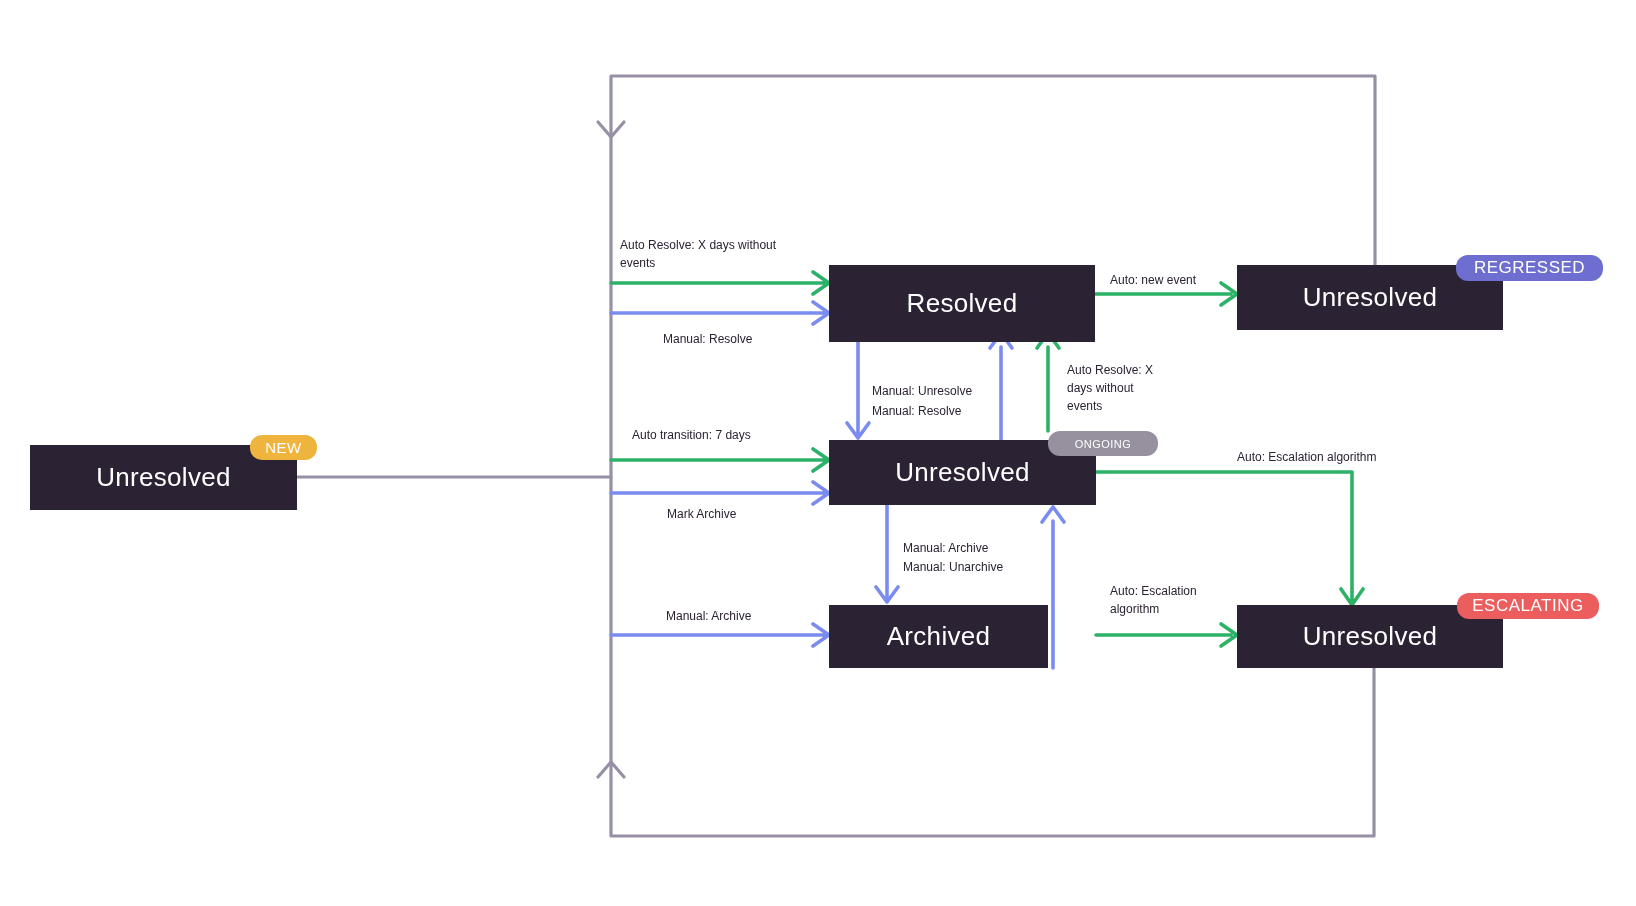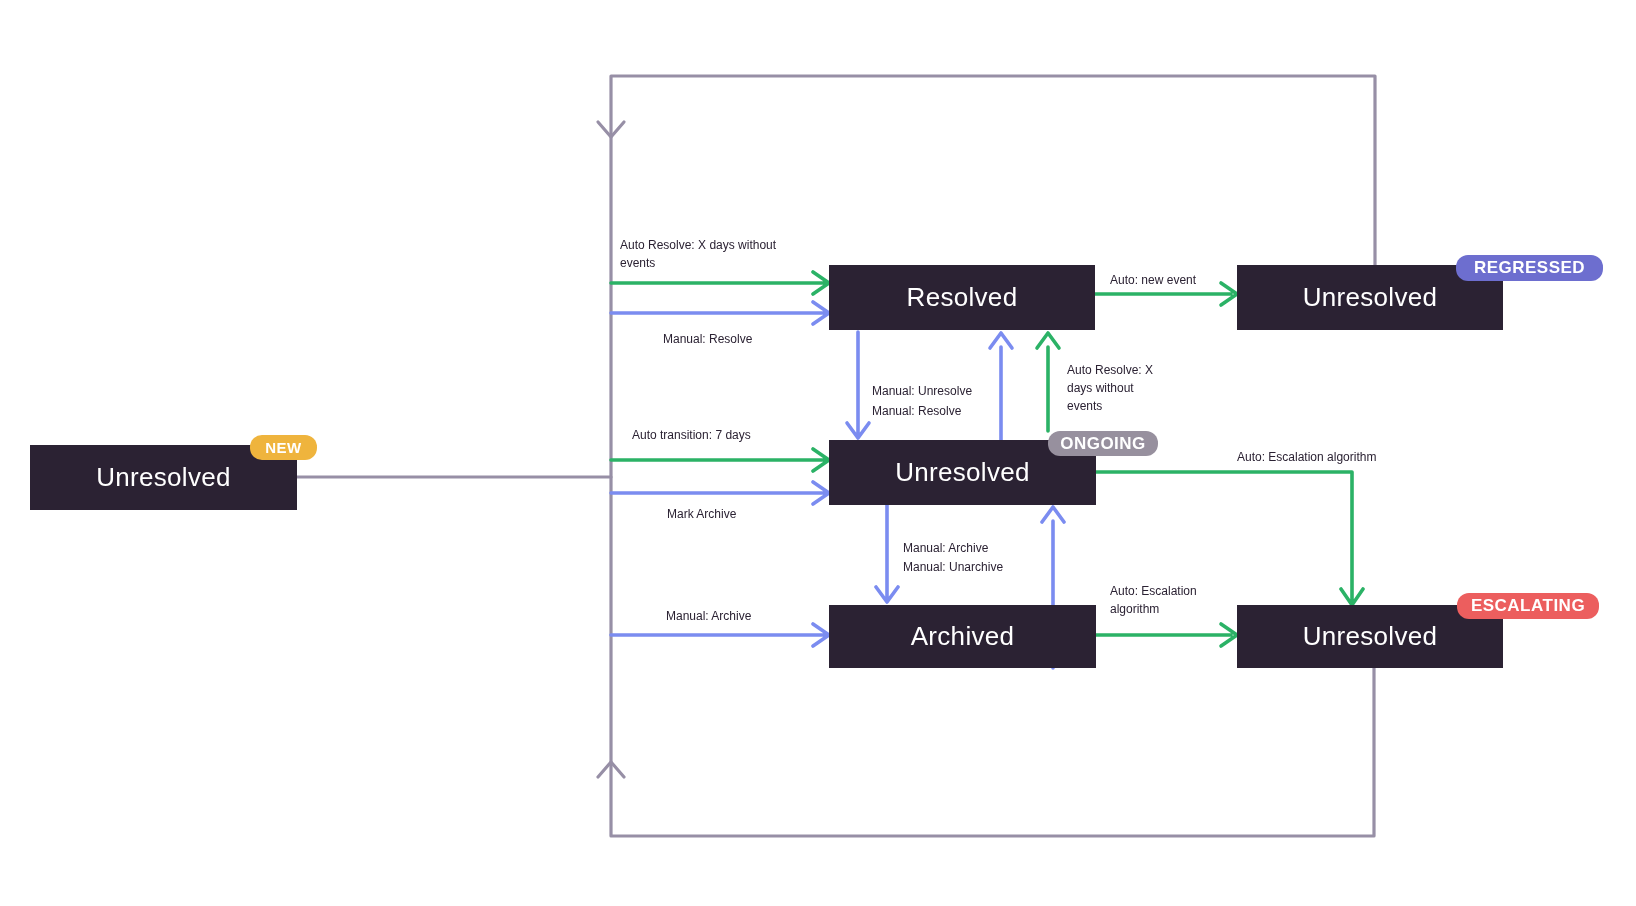--- a/index.html
+++ b/index.html
@@ -12,34 +12,34 @@
   .canvas{position:relative;width:1636px;height:906px;background:#FFFFFF;overflow:hidden;}
   .wires{position:absolute;left:0;top:0;width:1636px;height:906px;}
   .wires path{fill:none;stroke-linecap:round;stroke-linejoin:round;}
   .wire-gray{stroke:var(--wire-gray);stroke-width:3.2px;}
   .wire-green{stroke:var(--arrow-green);stroke-width:3.6px;}
   .wire-blue{stroke:var(--arrow-blue);stroke-width:3.6px;}
   .node{position:absolute;background:var(--node-bg);color:var(--node-text);
         display:flex;align-items:center;justify-content:center;
         font-size:26px;font-weight:500;letter-spacing:.3px;}
   .badge{position:absolute;display:flex;align-items:center;justify-content:center;
-         color:#FFFFFF;font-weight:700;letter-spacing:.5px;border-radius:12px;}
+         color:#FFFFFF;font-weight:400;letter-spacing:.5px;border-radius:12px;}
   .lbl{position:absolute;color:var(--label-text);font-size:12px;line-height:18px;
        font-weight:500;white-space:pre-line;}
   
   #node-new{left:30px;top:445px;width:267px;height:65px;}
-  #node-resolved{left:829px;top:265px;width:266px;height:65px;}
+  #node-resolved{left:829px;top:265px;width:266px;height:77px;}
   #node-regressed{left:1237px;top:265px;width:266px;height:65px;}
   #node-ongoing{left:829px;top:440px;width:267px;height:65px;}
-  #node-archived{left:829px;top:605px;width:267px;height:63px;}
+  #node-archived{left:829px;top:605px;width:219px;height:63px;}
   #node-escalating{left:1237px;top:605px;width:266px;height:63px;}
   
   #badge-new{left:250px;top:435px;width:67px;height:25px;background:var(--badge-new);font-size:15px;}
   #badge-regressed{left:1456px;top:255px;width:147px;height:26px;background:var(--badge-regressed);font-size:17px;}
-  #badge-ongoing{left:1048px;top:431px;width:110px;height:25px;background:var(--badge-ongoing);font-size:17px;text-align:right;}
+  #badge-ongoing{left:1048px;top:431px;width:110px;height:25px;background:var(--badge-ongoing);font-size:11px;text-align:right;}
   #badge-escalating{left:1457px;top:593px;width:142px;height:26px;background:var(--badge-escalating);font-size:17px;}
   
   #lbl-auto-resolve-top{left:620px;top:236px;}
   #lbl-manual-resolve{left:663px;top:330px;}
   #lbl-auto-transition{left:632px;top:426px;}
   #lbl-mark-reviewed{left:667px;top:505px;}
   #lbl-manual-archive{left:666px;top:607px;}
   #lbl-manual-unresolve{left:872px;top:381px;line-height:20px;}
   #lbl-auto-resolve-mid{left:1067px;top:361px;}
   #lbl-manual-archive-unarchive{left:903px;top:539px;line-height:19px;}

